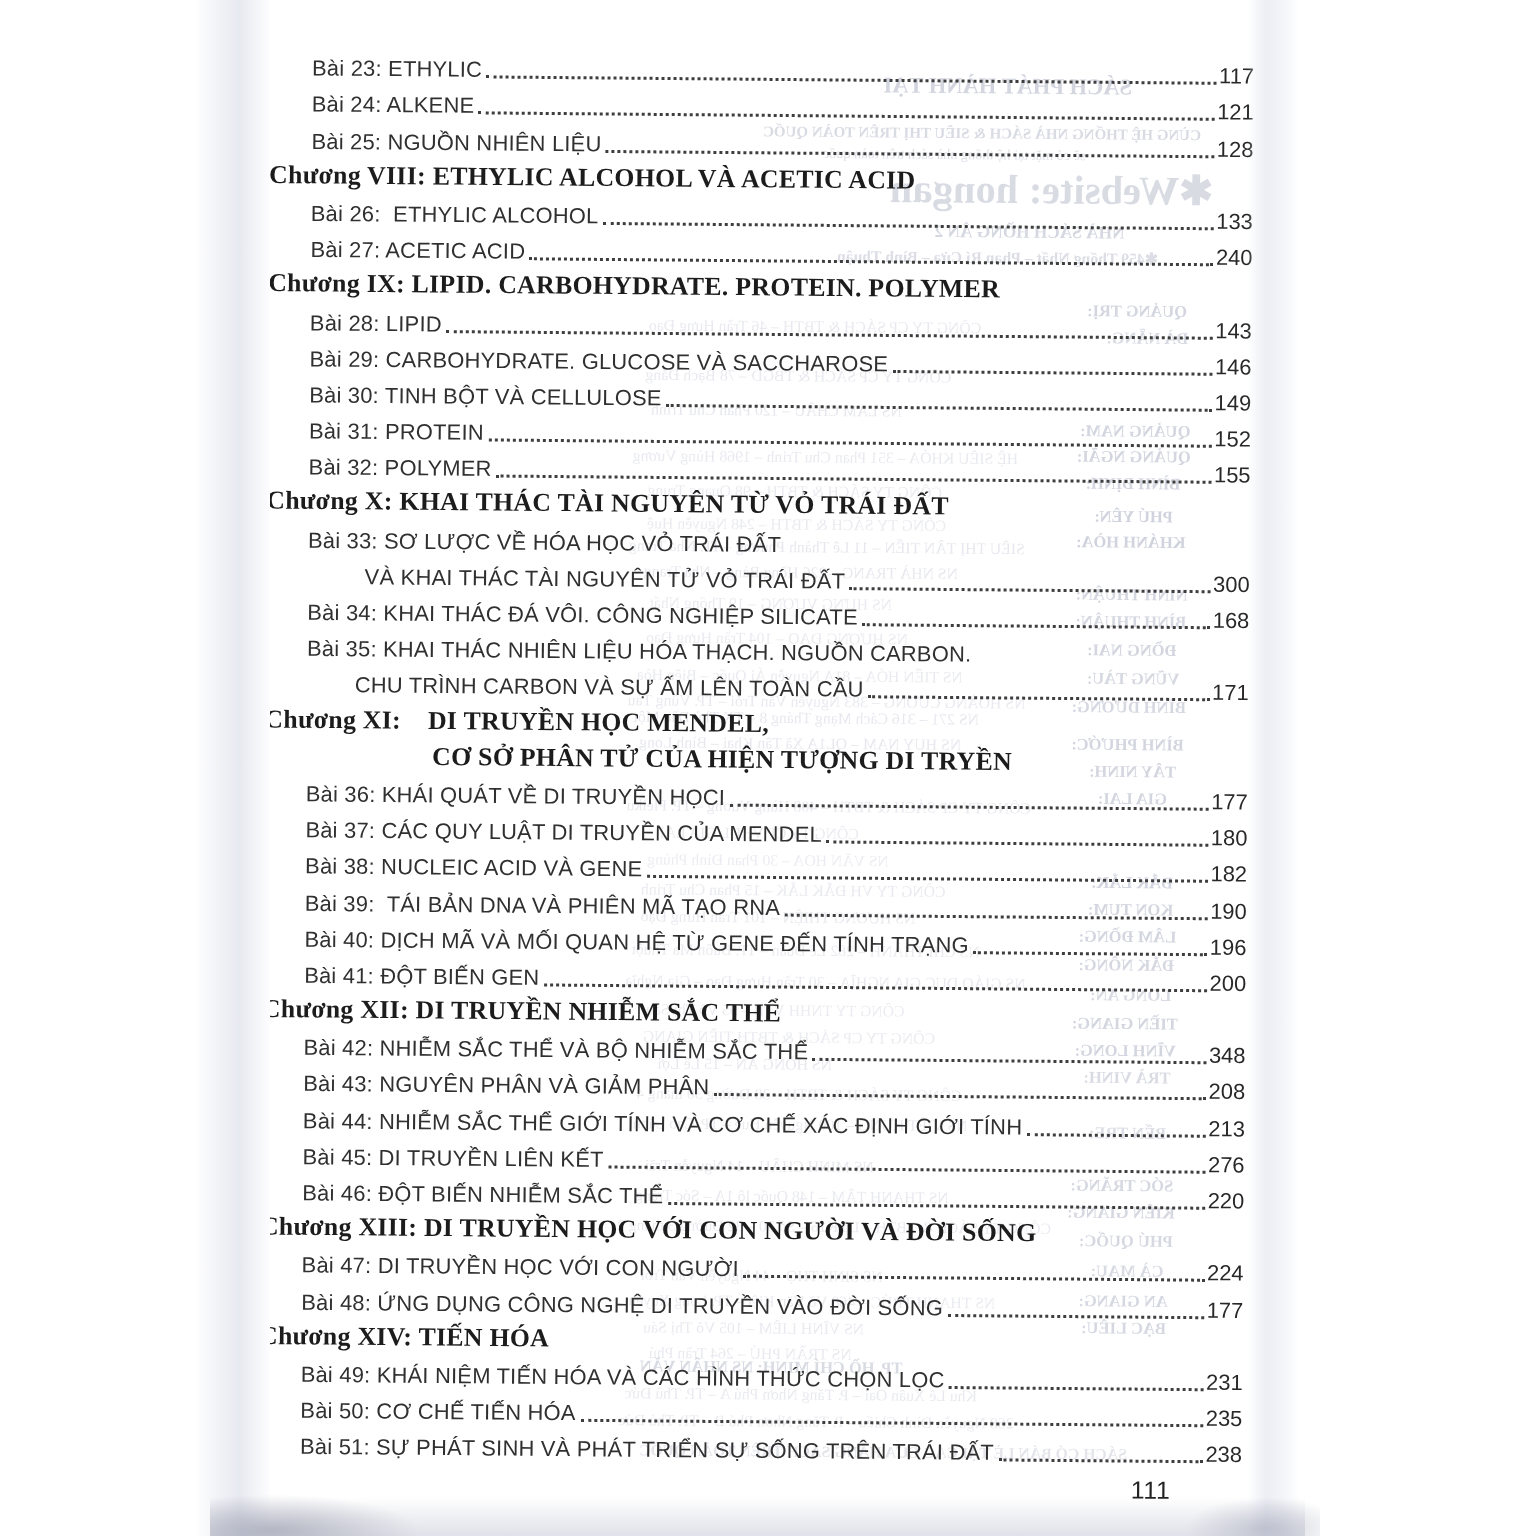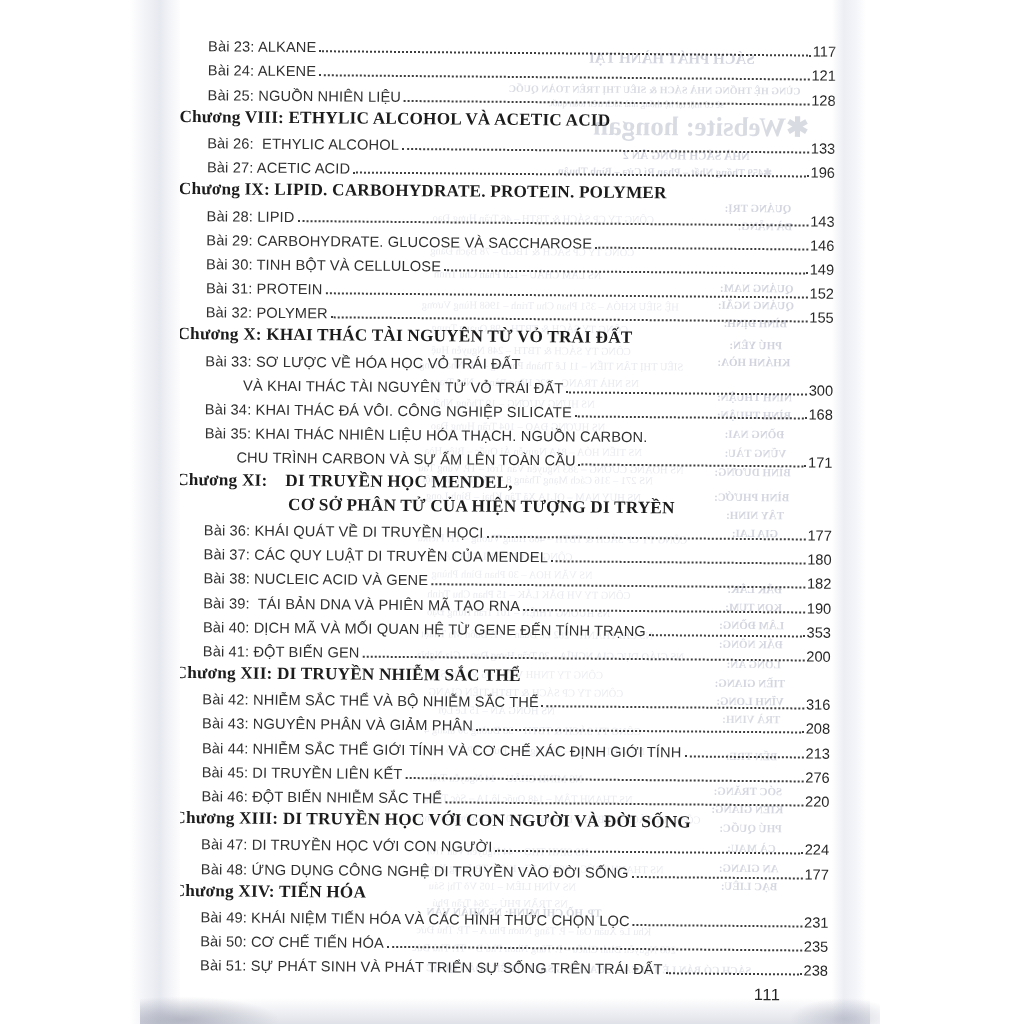--- a/index.html
+++ b/index.html
@@ -129,21 +129,21 @@
       <span class="bleed" style="left: 430px; top: 843px; font-size: 10.5px; font-weight: 400; opacity: 0.14;">NS SINH THỌ – 44 Nguyễn Văn Trỗi</span>
       <span class="bleed" style="left: 422px; top: 860px; font-size: 10.5px; font-weight: 400; opacity: 0.14;">NS THANH TRÚC – 468 Võ Văn Kiệt – TP. Long Xuyên</span>
       <span class="bleed" style="left: 432px; top: 878px; font-size: 10.5px; font-weight: 400; opacity: 0.15;">NS VĨNH LIÊM – 105 Võ Thị Sáu</span>
       <span class="bleed" style="left: 436px; top: 895px; font-size: 10.5px; font-weight: 400; opacity: 0.15;">NS TRẦN PHÚ – 264 Trần Phú</span>
       <span class="bleed" style="left: 420px; top: 922px; font-size: 10.5px; font-weight: 400; opacity: 0.15;">Khu Lê Xuân Oai – P. Tăng Nhơn Phú A – TP. Thủ Đức</span>
       <span class="bleed" style="left: 416px; top: 940px; font-size: 10.5px; font-weight: 400; opacity: 0.14;">268 Nguyễn Đình Chiểu – P. Tăng Nhơn Phú B – TP. Thủ Đức</span>
       <span class="bleed" style="left: 430px; top: 960px; font-size: 10.5px; font-weight: 700; opacity: 0.18;">SÁCH CÓ BÁN LẺ TẠI CÁC CỬA HÀNG SÁCH TRÊN TOÀN QUỐC</span>
     </div>
   <div id="toc">
       <div class="row l">
-        <span class="lbl">Bài 23: ALKANE</span>
+        <span class="lbl">Bài 23: ETHYLIC</span>
         <span class="dots"></span>
         <span class="pg">117</span>
       </div>
       <div class="row l">
         <span class="lbl">Bài 24: ALKENE</span>
         <span class="dots"></span>
         <span class="pg">121</span>
       </div>
       <div class="row l">
         <span class="lbl">Bài 25: NGUỒN NHIÊN LIỆU</span>
@@ -154,21 +154,21 @@
         <span class="lbl">Chương VIII: ETHYLIC ALCOHOL VÀ ACETIC ACID</span>
       </div>
       <div class="row l">
         <span class="lbl">Bài 26:  ETHYLIC ALCOHOL</span>
         <span class="dots"></span>
         <span class="pg">133</span>
       </div>
       <div class="row l">
         <span class="lbl">Bài 27: ACETIC ACID</span>
         <span class="dots"></span>
-        <span class="pg">196</span>
+        <span class="pg">240</span>
       </div>
       <div class="row c">
         <span class="lbl">Chương IX: LIPID. CARBOHYDRATE. PROTEIN. POLYMER</span>
       </div>
       <div class="row l">
         <span class="lbl">Bài 28: LIPID</span>
         <span class="dots"></span>
         <span class="pg">143</span>
       </div>
       <div class="row l">
@@ -237,34 +237,34 @@
         <span class="pg">182</span>
       </div>
       <div class="row l">
         <span class="lbl">Bài 39:  TÁI BẢN DNA VÀ PHIÊN MÃ TẠO RNA</span>
         <span class="dots"></span>
         <span class="pg">190</span>
       </div>
       <div class="row l">
         <span class="lbl">Bài 40: DỊCH MÃ VÀ MỐI QUAN HỆ TỪ GENE ĐẾN TÍNH TRẠNG</span>
         <span class="dots"></span>
-        <span class="pg">353</span>
+        <span class="pg">196</span>
       </div>
       <div class="row l">
         <span class="lbl">Bài 41: ĐỘT BIẾN GEN</span>
         <span class="dots"></span>
         <span class="pg">200</span>
       </div>
       <div class="row c">
         <span class="lbl">Chương XII: DI TRUYỀN NHIỄM SẮC THỂ</span>
       </div>
       <div class="row l">
         <span class="lbl">Bài 42: NHIỄM SẮC THỂ VÀ BỘ NHIỄM SẮC THỂ</span>
         <span class="dots"></span>
-        <span class="pg">316</span>
+        <span class="pg">348</span>
       </div>
       <div class="row l">
         <span class="lbl">Bài 43: NGUYÊN PHÂN VÀ GIẢM PHÂN</span>
         <span class="dots"></span>
         <span class="pg">208</span>
       </div>
       <div class="row l">
         <span class="lbl">Bài 44: NHIỄM SẮC THỂ GIỚI TÍNH VÀ CƠ CHẾ XÁC ĐỊNH GIỚI TÍNH</span>
         <span class="dots"></span>
         <span class="pg">213</span>

